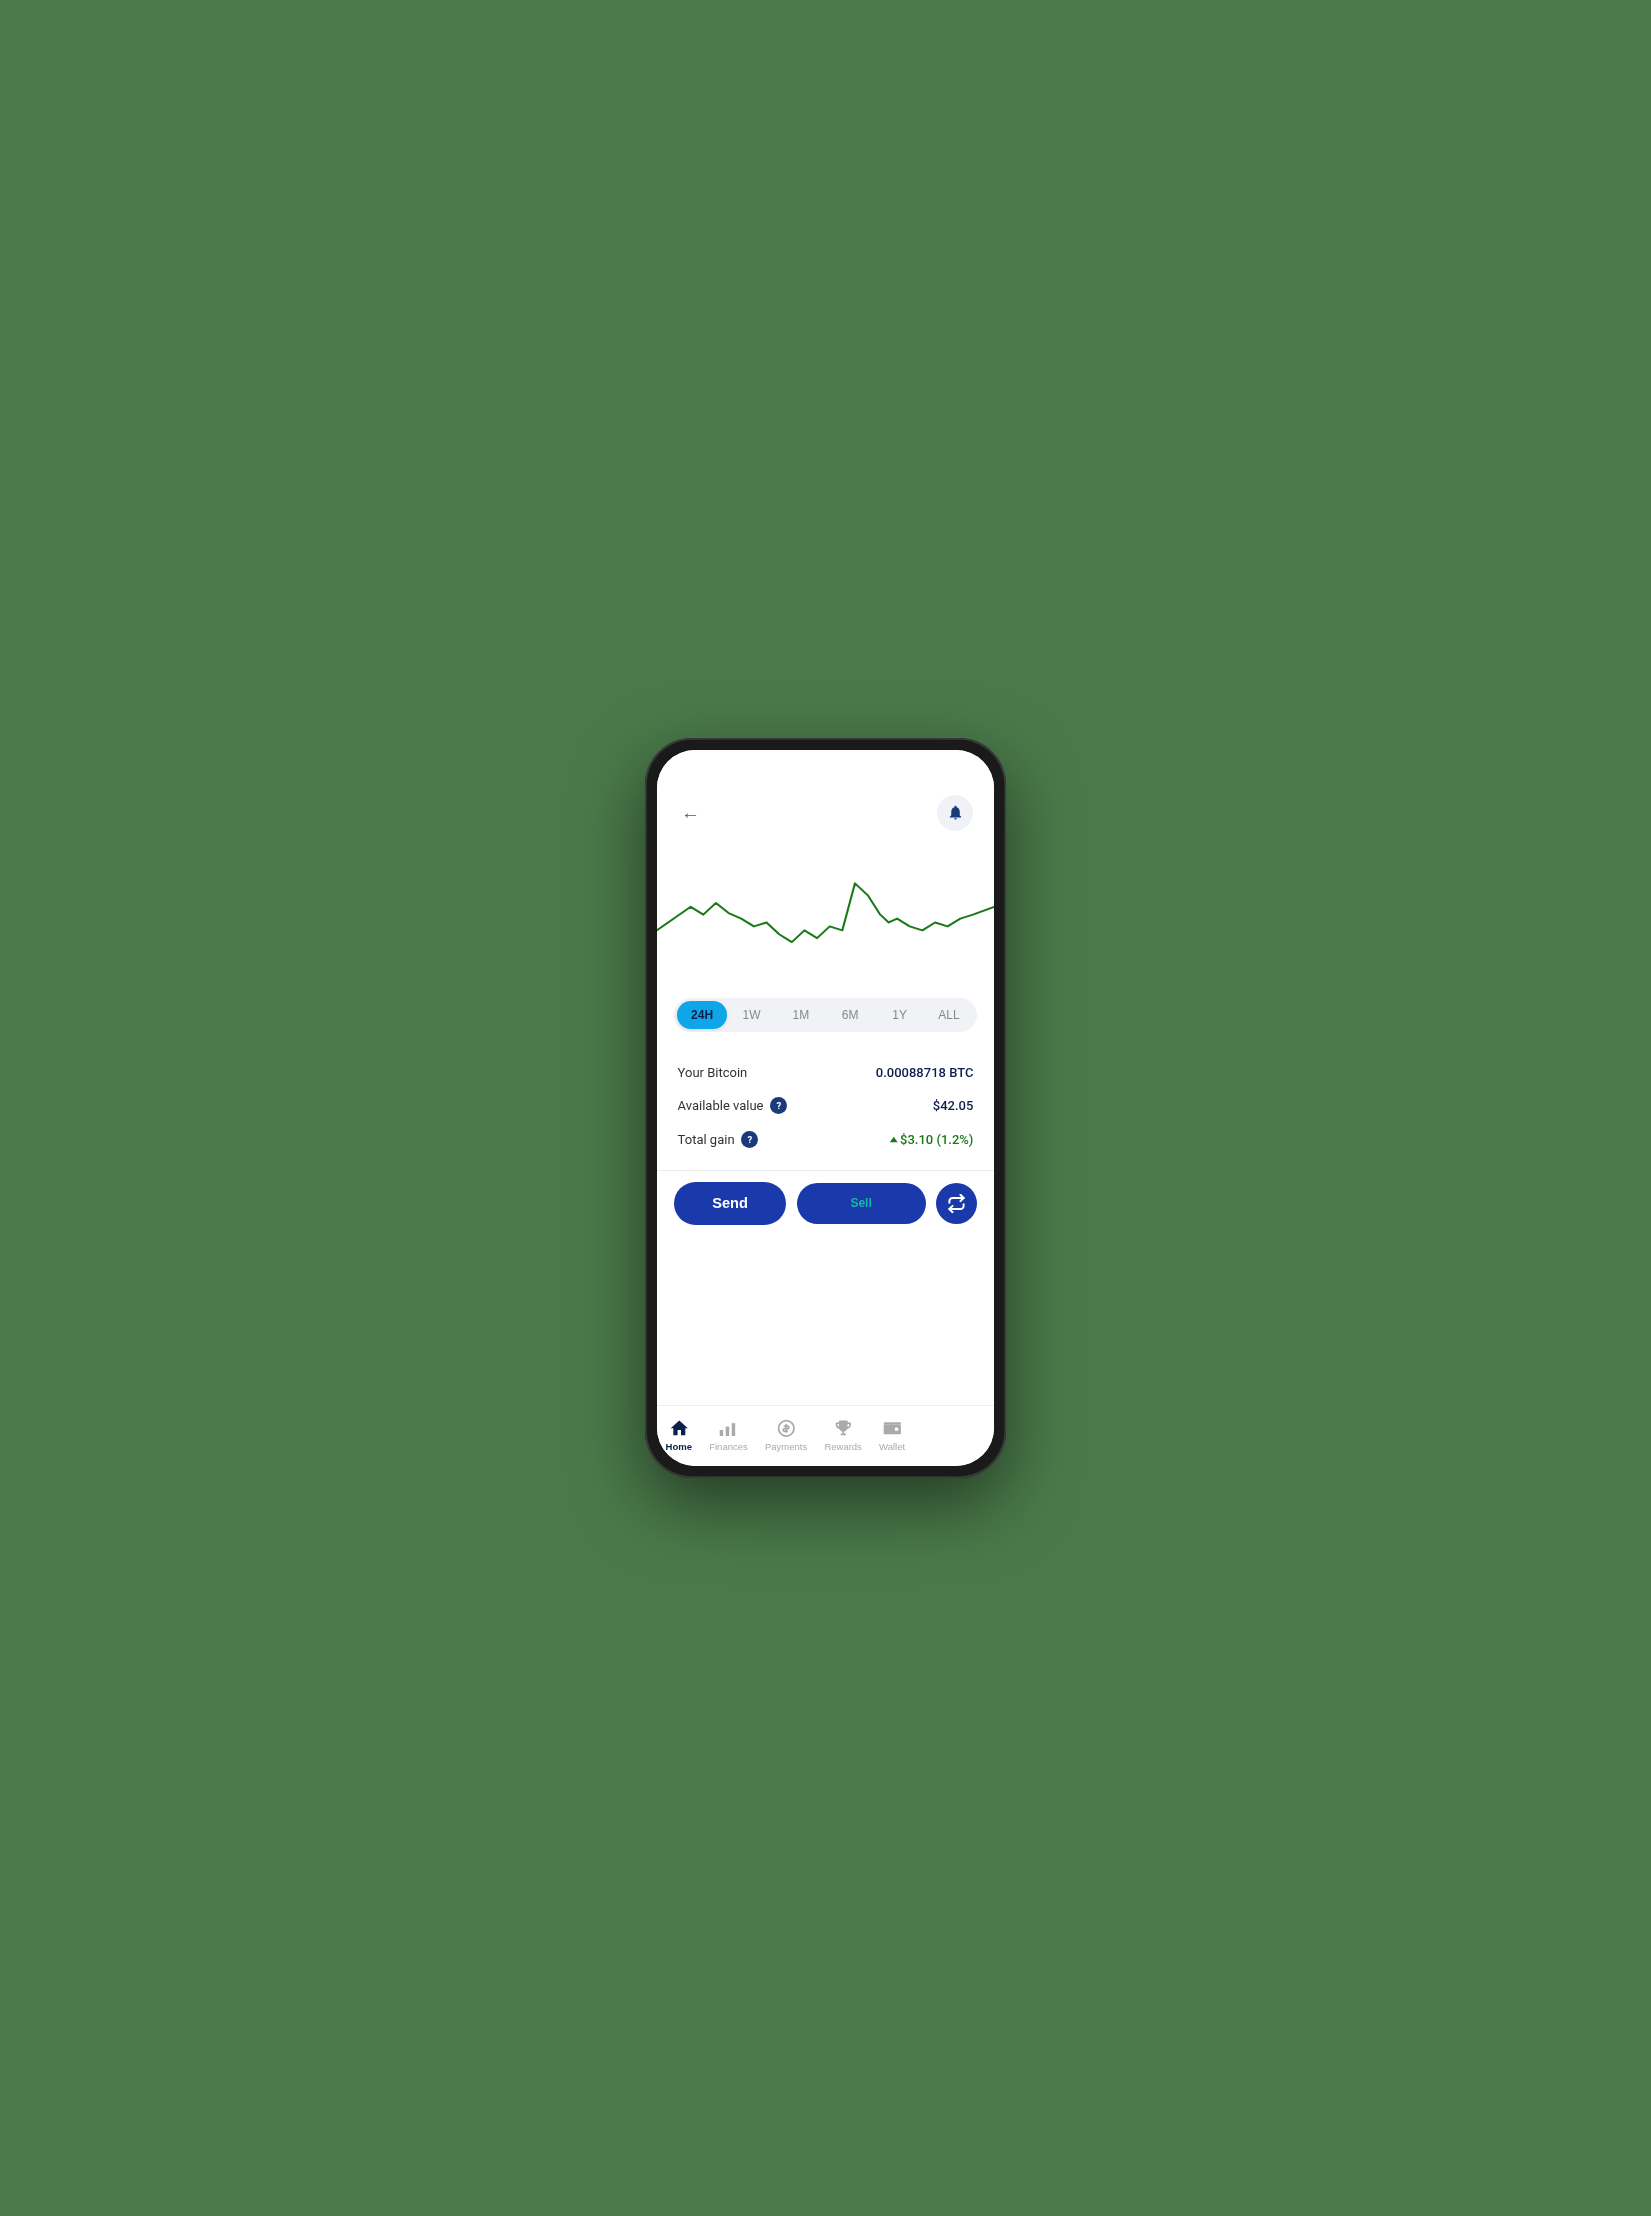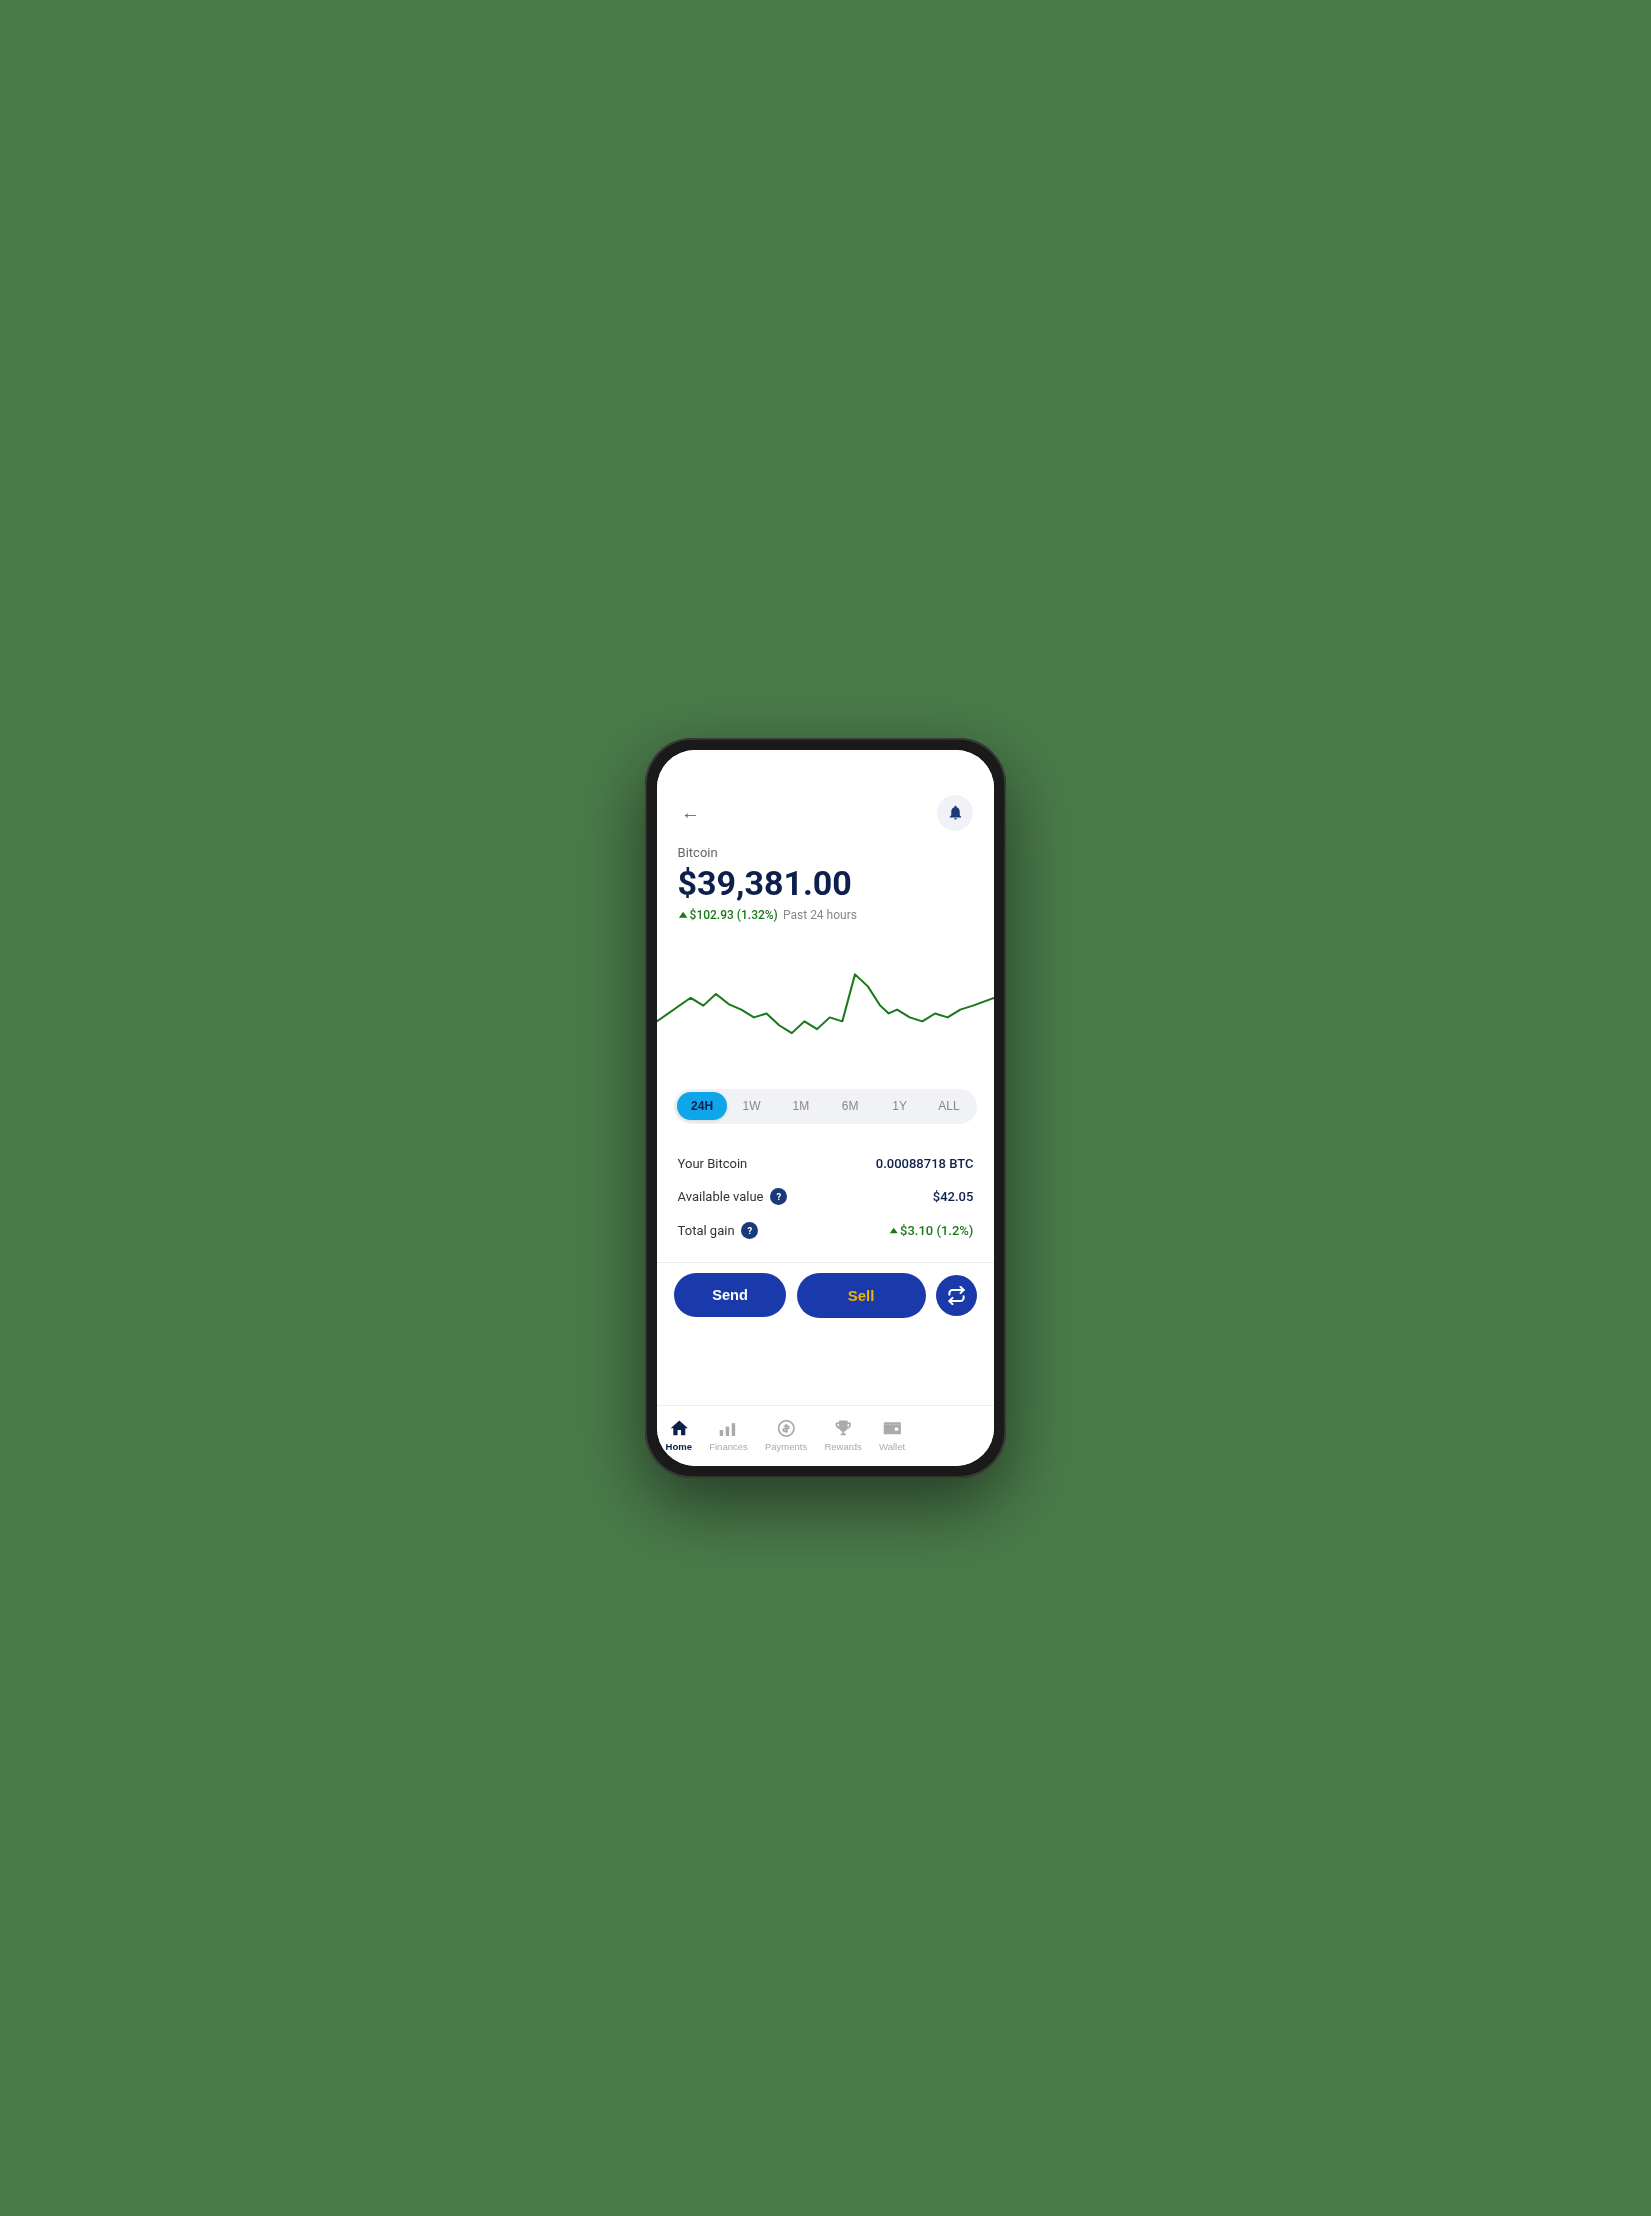--- a/index.html
+++ b/index.html
@@ -231,25 +231,25 @@
       border: none;
       border-radius: 26px;
       padding: 13.8px;
       font-size: 14.6px;
       font-weight: 600;
       cursor: pointer;
     }
     .btn-sell {
       flex: 1.2;
       background: #1a3aac;
-      color: #eab308;
+      color: #14b8a6;
       border: none;
       border-radius: 26px;
       padding: 13.8px;
-      font-size: 15px;
+      font-size: 12px;
       font-weight: 600;
       cursor: pointer;
     }
     .btn-swap {
       width: 41px;
       height: 41px;
       background: #1a3aac;
       color: #fff;
       border: none;
       border-radius: 50%;
@@ -308,32 +308,20 @@
 
       <div class="header">
         <button class="back-btn">←</button>
         <button class="notification-btn">
           <svg width="17" height="17" viewBox="0 0 24 24" fill="#1a3a7c">
             <path d="M12 22c1.1 0 2-.9 2-2h-4c0 1.1.9 2 2 2zm6-6v-5c0-3.07-1.64-5.64-4.5-6.32V4c0-.83-.67-1.5-1.5-1.5s-1.5.67-1.5 1.5v.68C7.63 5.36 6 7.92 6 11v5l-2 2v1h16v-1l-2-2z"></path>
           </svg>
         </button>
       </div>
 
-      <div class="price-section">
-        <div class="coin-name">Bitcoin</div>
-        <div class="price-main">$39,381.00</div>
-        <div class="price-change">
-          <span class="price-change-green">
-            <svg width="10.3" height="10.3" viewBox="0 0 12 12" fill="#1a7a1a" style="display:inline-block;vertical-align:middle;margin-right:1.7px">
-                <polygon points="6,1 11,8 1,8"></polygon>
-              </svg><span>$102.93</span> <span>(1.32%)</span>
-          </span>
-          <span class="price-period">Past 24 hours</span>
-        </div>
-      </div>
 
       <div class="chart-container">
         <svg viewBox="0 0 400 160" preserveAspectRatio="none">
           <polyline fill="none" stroke="#1a7a1a" stroke-width="2.5" stroke-linejoin="round" stroke-linecap="round" points="
               0,100
               20,85
               40,70
               55,80
               70,65
               85,78

